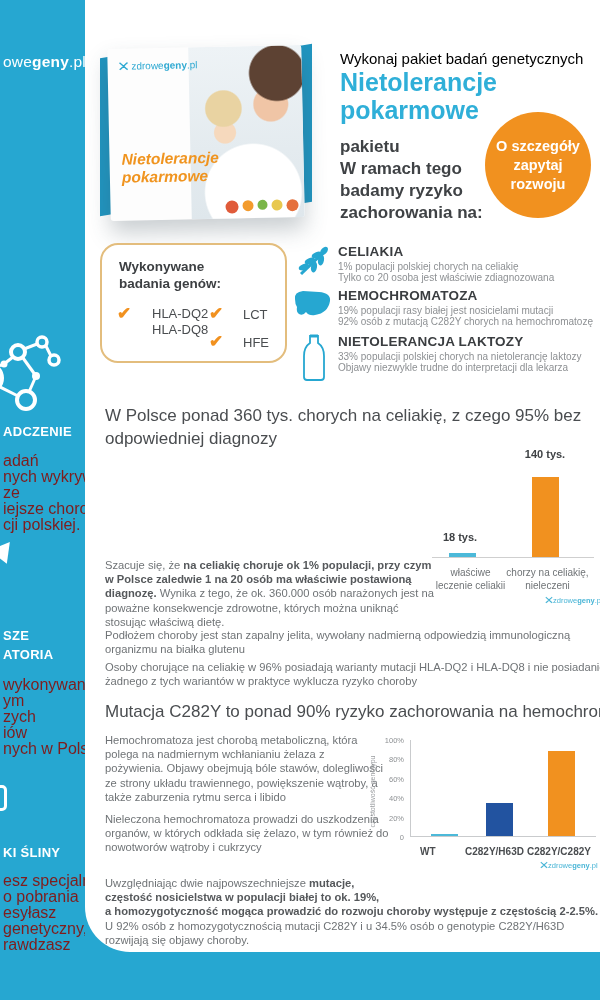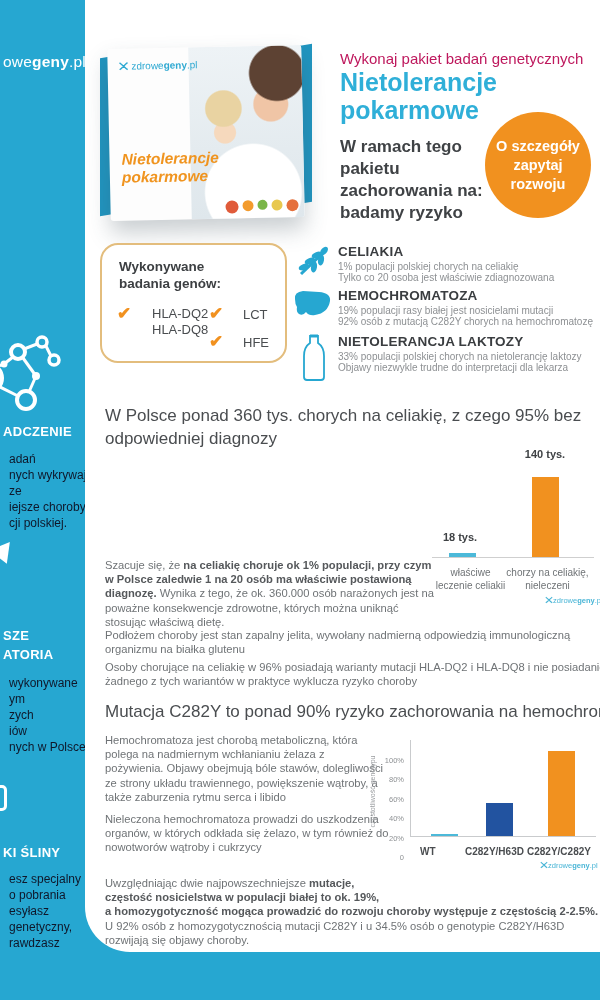--- a/index.html
+++ b/index.html
@@ -6,21 +6,21 @@
   html,body { background:#e8e8e8; }
   body { font-family:"Liberation Sans", sans-serif; }
   .page { position:relative; width:600px; height:1000px; margin:0 auto; background:#26a7d1; overflow:hidden; }
 
   
   .sidebar { position:absolute; left:0; top:0; width:85px; height:1000px; overflow:hidden; color:#fff; }
   .sb-logo { position:absolute; left:3px; top:53px; font-size:15.5px; color:#fff; white-space:nowrap; letter-spacing:.2px; }
   .sb-logo b { font-weight:bold; }
   .sb-icon-mol { position:absolute; left:-20px; top:334px; }
   .sb-h { position:absolute; left:3px; font-size:13px; font-weight:bold; white-space:nowrap; letter-spacing:.3px; }
-  .sb-l { position:absolute; left:9px; font-size:12px; white-space:nowrap; color:#0f172a; }
+  .sb-l { position:absolute; left:3px; font-size:16px; white-space:nowrap; color:#7f1d1d; }
   .frag1 { position:absolute; left:-7px; top:540px; width:0; height:0; border-left:11px solid transparent; border-right:11px solid transparent; border-bottom:19px solid #fff; transform:rotate(38deg); }
   .frag2 { position:absolute; left:-9px; top:785px; width:16px; height:26px; border:3px solid #fff; border-radius:5px; }
 
   
   .card { position:absolute; left:85px; top:0; width:515px; height:952px; background:#fff; border-radius:0 0 0 45px; overflow:hidden; }
 
   
   .pbox { position:absolute; left:15px; top:45px; width:212px; height:185px; }
   .pbox-side { position:absolute; background:#2095c0; }
   .pbox-side.l { left:0; top:12px; width:15px; height:158px; transform:skewY(-9deg); }
@@ -34,21 +34,21 @@
       radial-gradient(circle at 31% 50%, #f6d9bd 0 9%, rgba(246,217,189,0) 10%),
       radial-gradient(circle at 55% 85%, #ffffff 0 30%, rgba(255,255,255,0) 31%),
       linear-gradient(180deg, #eef3f6 0%, #e4ebef 60%, #dfe7ec 100%); }
   .pbox-logo { position:absolute; left:11px; top:12px; font-size:10px; color:#2fa9d2; white-space:nowrap; }
   .pbox-logo b { font-weight:bold; }
   .pbox-title { position:absolute; left:12px; bottom:34px; color:#f0941f; font-size:15.5px; font-weight:bold; font-style:italic; line-height:18px; }
   .pbox-veg { position:absolute; right:6px; bottom:5px; display:flex; gap:4px; }
   .pbox-veg i { display:block; border-radius:50%; }
 
   
-  .tagline { position:absolute; left:255px; top:50px; font-size:15px; color:#be185d; white-space:nowrap; }
+  .tagline { position:absolute; left:255px; top:50px; font-size:15px; color:#000000; white-space:nowrap; }
   .h-title { position:absolute; left:255px; top:68px; font-size:25px; font-weight:bold; color:#2fafd8; line-height:28px; }
   .h-sub { position:absolute; left:255px; top:136px; font-size:17px; font-weight:bold; color:#3f4245; line-height:22px; }
   .badge { position:absolute; left:400px; top:112px; width:106px; height:106px; border-radius:50%; background:#f1911f; color:#fff; display:flex; flex-direction:column; align-items:center; justify-content:center; text-align:center; font-size:14.5px; font-weight:bold; line-height:19px; }
 
   
   .genes { position:absolute; left:15px; top:243px; width:187px; height:120px; border:2px solid #e3bd7d; border-radius:18px; background:#fff; }
   .genes-title { position:absolute; left:17px; top:13px; font-size:13.5px; font-weight:bold; color:#3c3f42; line-height:17px; }
   .gcheck { position:absolute; color:#f1911f; font-size:17px; font-weight:bold; }
   .glab { position:absolute; font-size:13px; color:#4a4d50; white-space:nowrap; }
 
@@ -66,21 +66,21 @@
   .chart1 { position:absolute; left:345px; top:445px; width:168px; height:170px; }
   .c1-plot { position:absolute; left:2px; top:25px; width:162px; height:88px; border-bottom:1px solid #cfcfcf; }
   .bar { position:absolute; bottom:0; }
   .c1-vlab { position:absolute; width:70px; text-align:center; font-size:11px; font-weight:bold; color:#3f4245; }
   .c1-cat { position:absolute; top:122px; text-align:center; font-size:10px; color:#6f7376; line-height:12.5px; }
 
   
   .chart2 { position:absolute; left:285px; top:728px; width:228px; height:140px; }
   .c2-ylab { position:absolute; left:-1px; top:16px; height:95px; display:flex; align-items:center; }
   .c2-ylab span { transform:rotate(-90deg); transform-origin:center; font-size:7px; color:#9a9da0; white-space:nowrap; display:block; width:95px; text-align:center; position:absolute; left:-44px; top:44px; }
-  .c2-tick { position:absolute; width:26px; text-align:right; font-size:7.5px; color:#8d9093;margin-top:20px; }
+  .c2-tick { position:absolute; width:26px; text-align:right; font-size:7.5px; color:#8d9093; }
   .c2-plot { position:absolute; left:40px; top:12px; width:186px; height:97px; border-left:1px solid #c9cbcd; border-bottom:1px solid #c9cbcd; }
   .c2-xlab { position:absolute; top:118px; text-align:left; font-size:10px; font-weight:bold; color:#4a4d50; white-space:nowrap; }
 
   .mini-logo { position:absolute; font-size:7.5px; color:#49b5d6; white-space:nowrap; }
   .mini-logo b { font-weight:bold; }
 </style>
 </head>
 <body>
 
 <div class="page">
@@ -158,24 +158,24 @@
         </div>
       </div>
     </div>
 
     <div class="tagline">Wykonaj pakiet badań genetycznych</div>
     <div class="h-title">
       <div>Nietolerancje</div>
       <div>pokarmowe</div>
     </div>
     <div class="h-sub">
+      <div>pakietu</div>
       <div>W ramach tego</div>
-      <div>pakietu</div>
+      <div>badamy ryzyko</div>
       <div>zachorowania na:</div>
-      <div>badamy ryzyko</div>
     </div>
     <div class="badge">
       <div>O szczegóły</div>
       <div>zapytaj</div>
       <div>rozwoju</div>
     </div>
 
     <div class="genes">
       <div class="genes-title">
         <div>Wykonywane</div>

